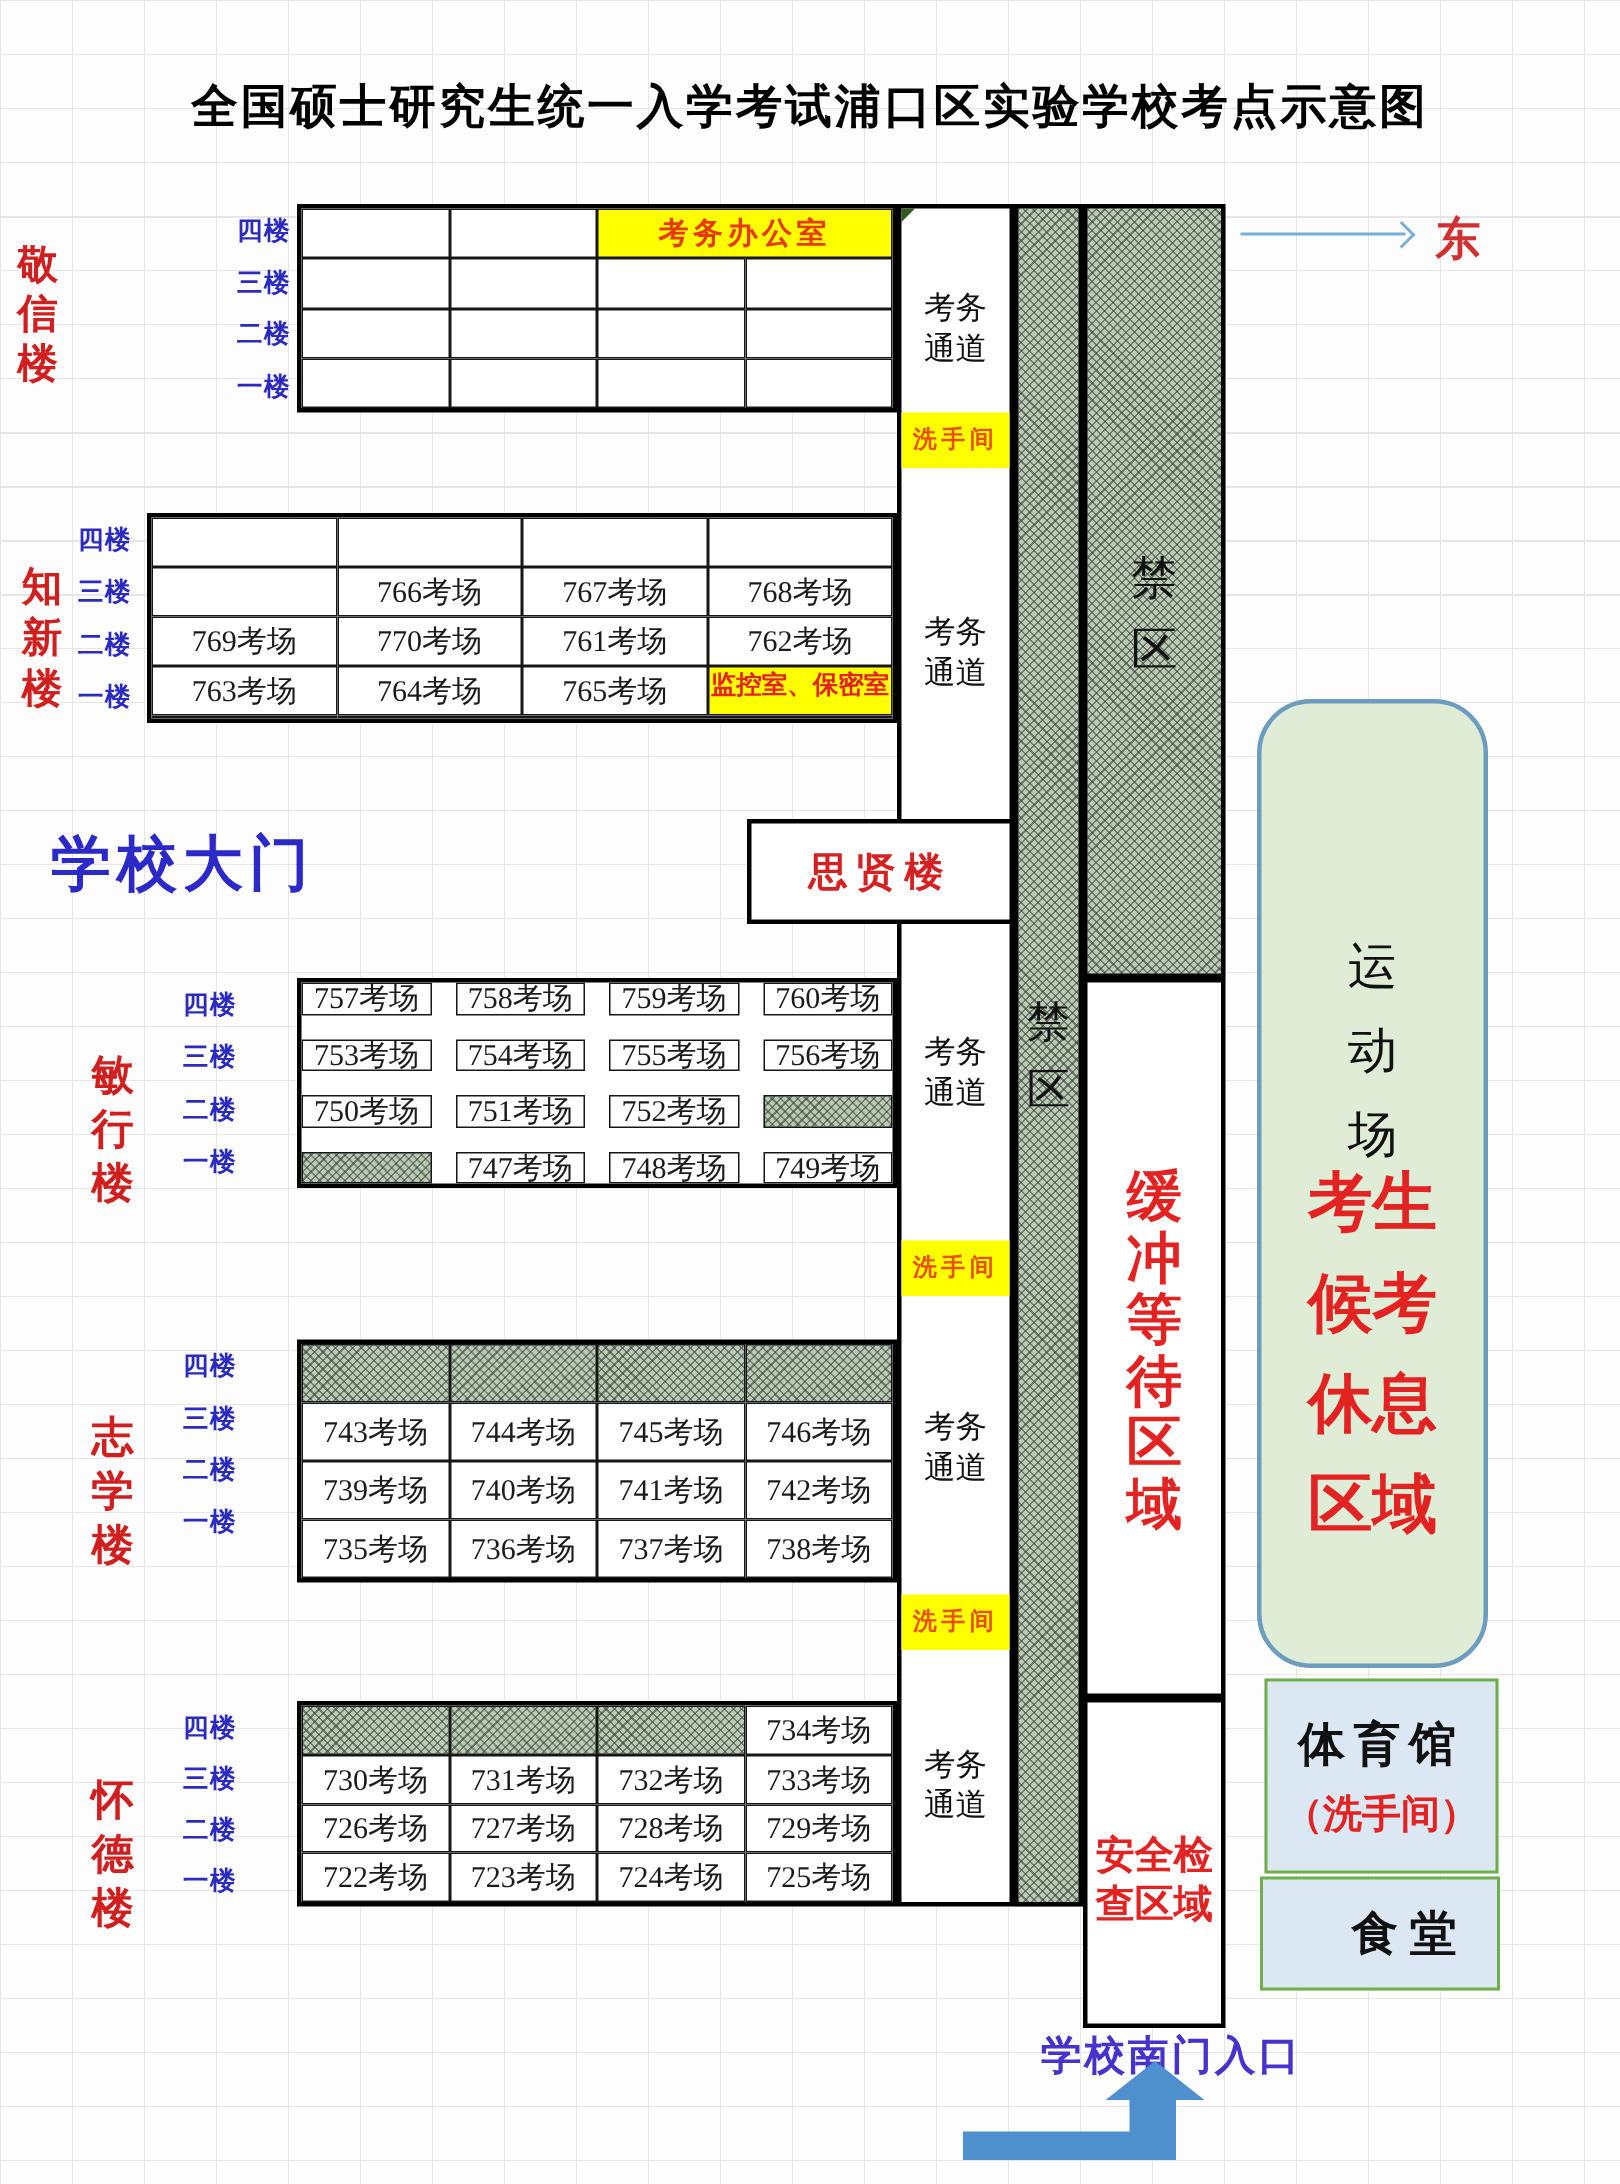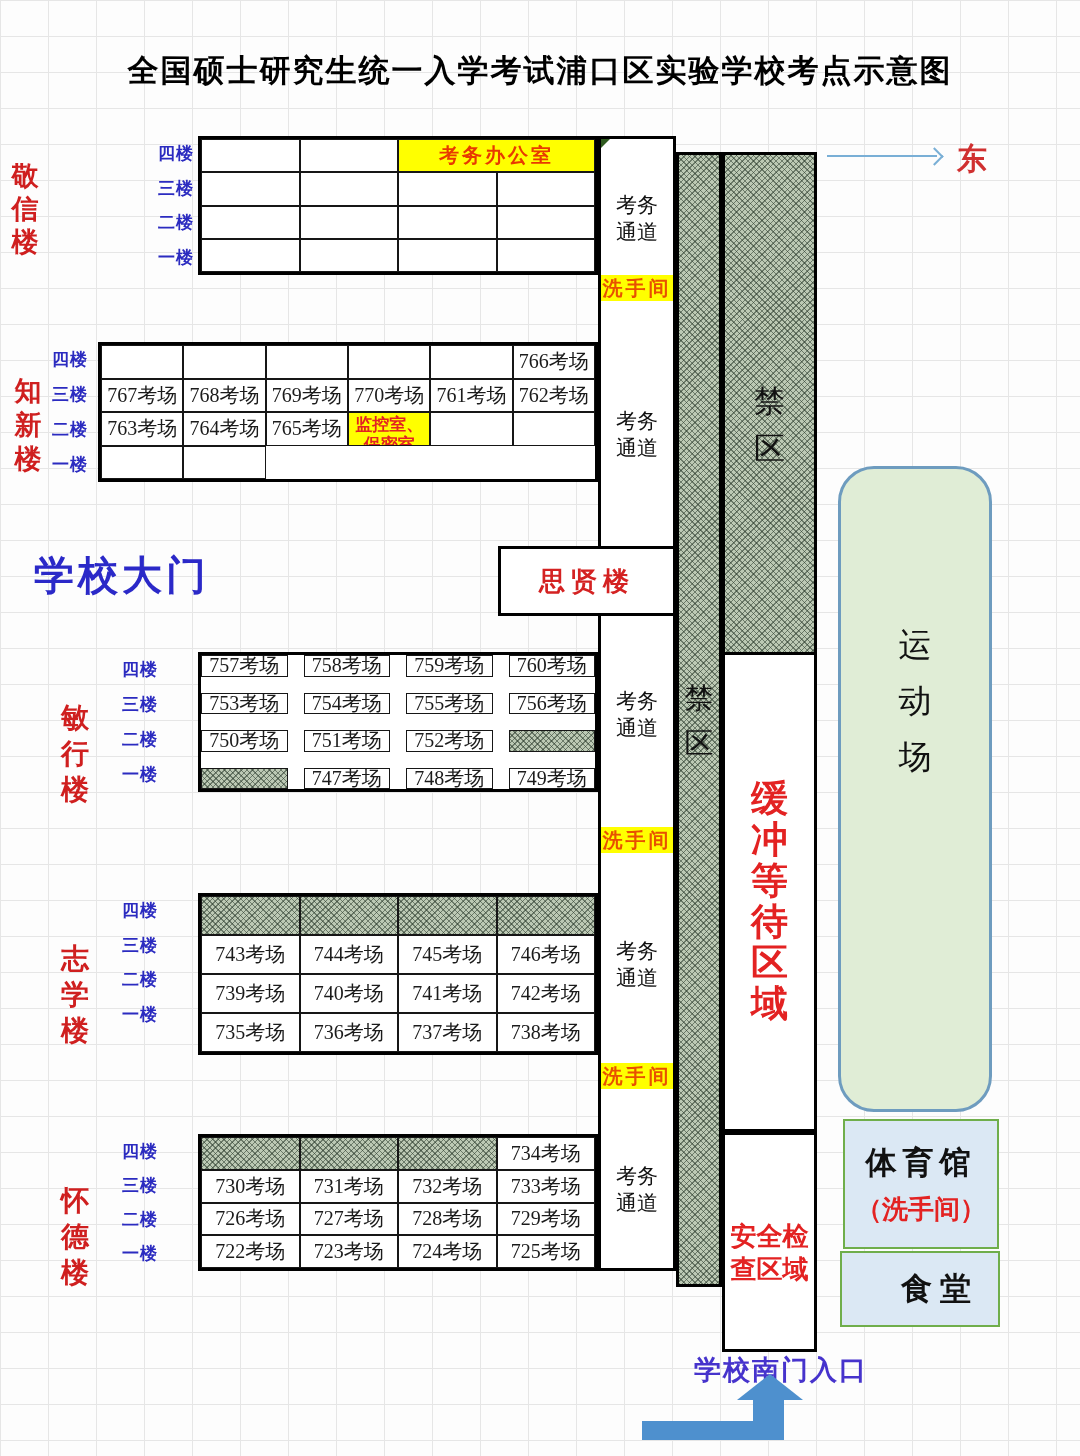--- a/index.html
+++ b/index.html
@@ -45,29 +45,29 @@
       repeating-linear-gradient(135deg, rgba(42,58,44,.55) 0 1px, transparent 1px 4px);}
   .cell.yellow{background:#FFFF00;}
   .cell.office span{color:#E83A00;font-weight:bold;font-size:20px;letter-spacing:3px;}
   .cell.monitor{align-items:flex-start;}
   .cell.monitor span{color:#E32222;font-weight:bold;font-size:17px;line-height:20px;display:block;text-align:center;padding-top:2px;}
 
   
   #corridor{left:598px;top:136px;width:78px;height:1135px;border:3px solid #000;background:#fff;box-sizing:border-box;}
   .kw{position:absolute;left:0;right:0;margin:0 auto;width:46px;text-align:center;font-size:21px;line-height:27px;word-break:break-all;color:#111;}
   #kw1{top:53px;} #kw2{top:269px;} #kw3{top:549px;} #kw4{top:799px;} #kw5{top:1024px;}
-  .wash{position:absolute;left:0;right:0;height:26px;background:#FFFF00;color:#E85000;font-weight:bold;font-size:20px;display:flex;align-items:center;justify-content:center;letter-spacing:3px;}
+  .wash{position:absolute;left:0;right:0;height:37px;background:#FFFF00;color:#E85000;font-weight:bold;font-size:16px;display:flex;align-items:center;justify-content:center;letter-spacing:3px;}
   #wash1{top:136px;} #wash2{top:688px;} #wash3{top:924px;}
   #comment-tri{left:601px;top:139px;width:0;height:0;border-top:9px solid #2F5A1F;border-right:9px solid transparent;z-index:4;}
 
   
   .hatchzone{background-color:#BCC9B4;background-image:
       repeating-linear-gradient(45deg, rgba(42,58,44,.55) 0 1px, transparent 1px 4px),
       repeating-linear-gradient(135deg, rgba(42,58,44,.55) 0 1px, transparent 1px 4px);
-      border:3px solid #000;box-sizing:border-box;margin-top:16px;}
+      border:3px solid #000;box-sizing:border-box;}
   #strip-narrow{left:676px;top:136px;width:46px;height:1135px;}
   #strip-wide{left:722px;top:136px;width:95px;height:516px;}
   .jinqu{position:absolute;left:0;right:0;margin:0 auto;text-align:center;color:#111;word-break:break-all;}
   #jinqu-wide{top:223px;width:36px;font-size:31px;line-height:47px;}
   #jinqu-narrow{top:521px;width:32px;font-size:29px;line-height:45px;}
 
   
   #buffer{left:722px;top:652px;width:95px;height:480px;background:#fff;border:3px solid #000;box-sizing:border-box;}
   #buffer .vtext{position:absolute;top:123px;left:0;right:0;margin:0 auto;width:44px;text-align:center;color:#E32222;font-weight:bold;font-size:37px;line-height:41px;word-break:break-all;}
   #security{left:722px;top:1132px;width:95px;height:220px;background:#fff;border:3px solid #000;box-sizing:border-box;}
@@ -157,21 +157,21 @@
       <div class="cell"></div>
       <div class="cell"></div>
       <div class="cell"></div>
       <div class="cell"></div>
       <div class="cell"></div>
       <div class="cell"></div>
       <div class="cell"></div>
       <div class="cell"></div>
       <div class="cell"></div>
     </div>
-  <div id="grid-1" class="abs grid" style="grid-template-columns: repeat(6, 1fr);">
+  <div id="grid-1" class="abs grid" style="grid-template-columns: repeat(4, 1fr);">
       <div class="cell"></div>
       <div class="cell"></div>
       <div class="cell"></div>
       <div class="cell"></div>
       <div class="cell"></div>
       <div class="cell">
         <span>766考场</span>
       </div>
       <div class="cell">
         <span>767考场</span>
@@ -365,20 +365,21 @@
   </div>
   <div id="security" class="abs">
     <div class="sec-text">安全检查区域</div>
   </div>
 
   <div id="sixian" class="abs">思贤楼</div>
   <div id="gate" class="abs">学校大门</div>
 
   <div id="sports" class="abs">
     <div id="sports-label">运动场</div>
+    <div id="rest-label">考生候考休息区域</div>
   </div>
 
   <div id="gym" class="abs bluebox">
     <div class="g1">体育馆</div>
     <div class="g2">（洗手间）</div>
   </div>
   <div id="canteen" class="abs bluebox">
     <div>食堂</div>
   </div>
 

